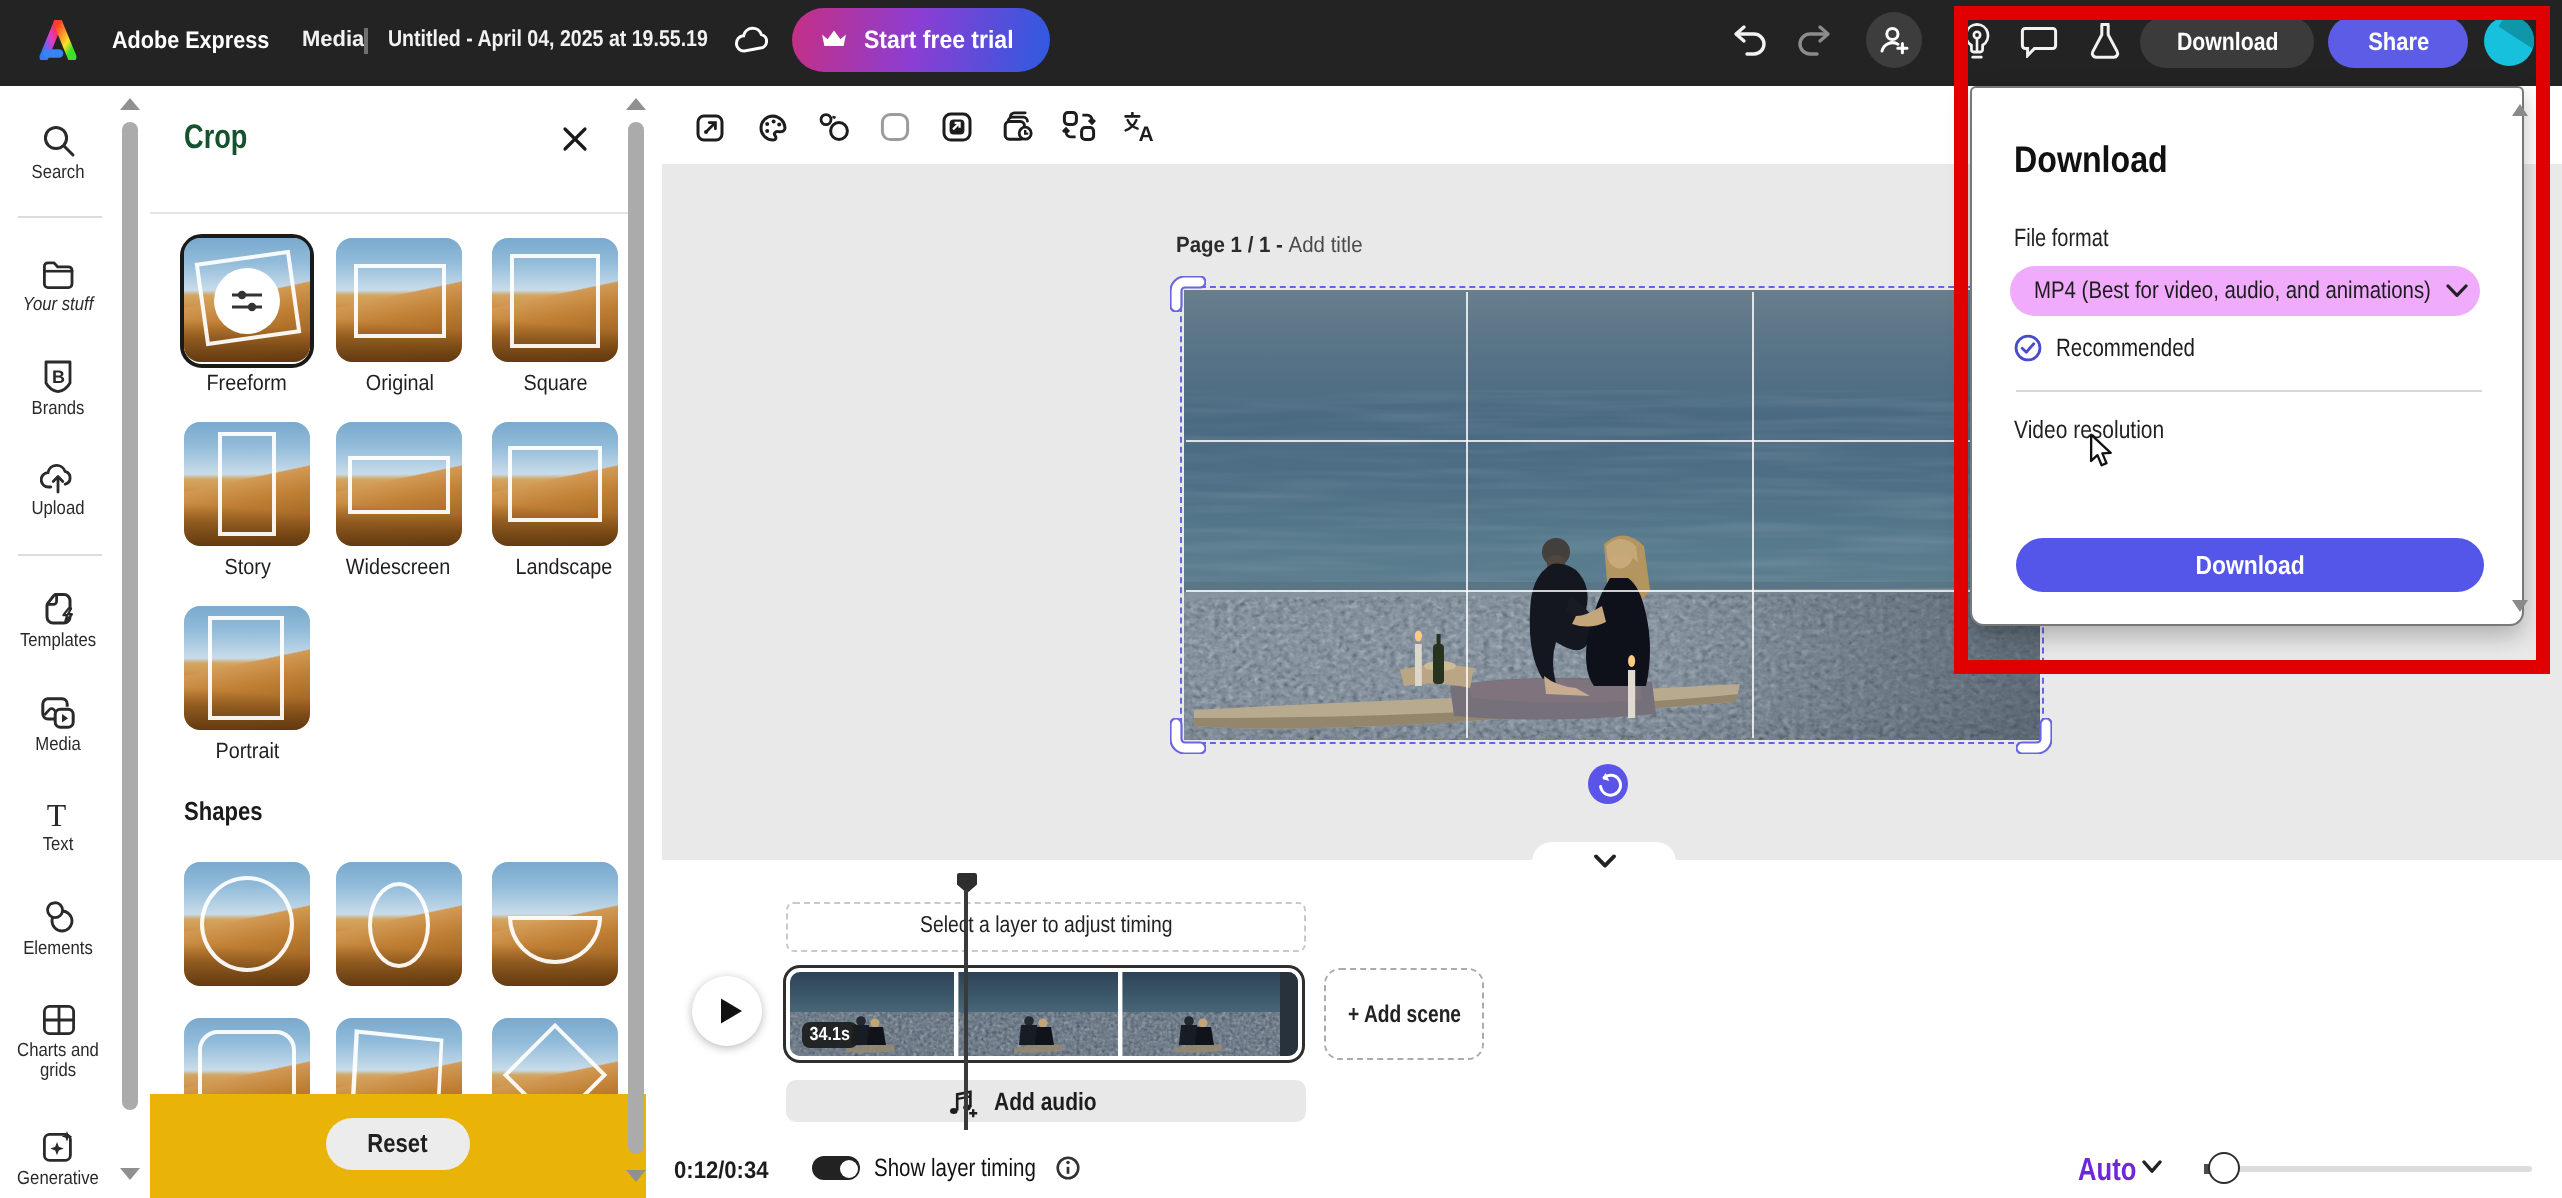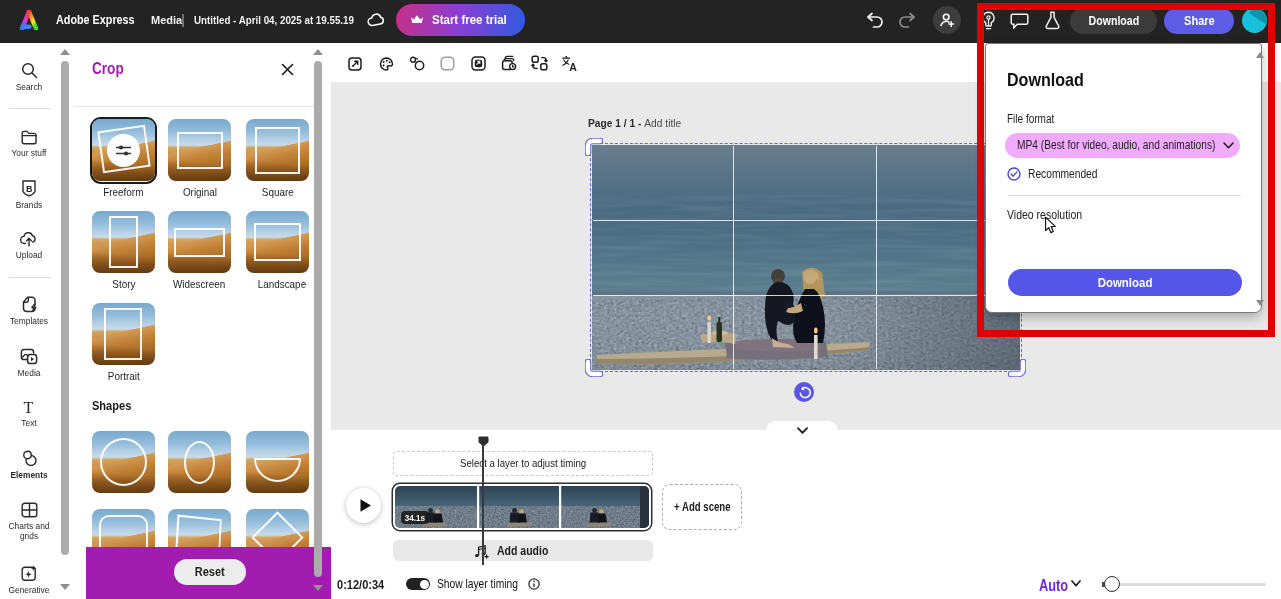--- a/index.html
+++ b/index.html
@@ -31,33 +31,33 @@
   .railitem { position:absolute; left:0; width:58px; text-align:center; color:#2a2a2a; }
   .railitem svg { margin:0 auto; }
   .railitem .lbl { font-size:9.5px; margin-top:3px; line-height:1.1; transform:scaleX(.88); transform-origin:50% 0; }
   .raildiv { position:absolute; left:9px; width:42px; height:1px; background:#dcdcdc; }
   .sbar { position:absolute; width:8px; border-radius:4px; background:#ababab; z-index:6;}
   .sarrow { position:absolute; width:0; height:0; z-index:6;}
   .up { border-left:5px solid transparent; border-right:5px solid transparent; border-bottom:6.5px solid #909090; }
   .down { border-left:5px solid transparent; border-right:5px solid transparent; border-top:6.5px solid #909090; }
   
   #panel { position:absolute; left:70px; top:43px; width:261px; height:556px; background:#fff; z-index:5; overflow:hidden;}
-  #panel h2 { position:absolute; left:22px; top:16px; font-size:17px; color:#a21caf; }
+  #panel h2 { position:absolute; left:22px; top:16px; font-size:17px; color:#14532d; }
   #panel .hdiv { position:absolute; left:5px; top:63px; width:240px; height:1px; background:#e4e4e4; }
   .thumb { position:absolute; width:63px; height:62px; border-radius:8px; overflow:hidden;
     background:
       linear-gradient(185deg, rgba(0,0,0,0) 68%, rgba(84,46,10,.4) 82%, rgba(56,30,6,.6) 100%),
       linear-gradient(168deg, rgba(0,0,0,0) 46%, #d29a55 47%, #c07f34 62%, #99601f 88%, #7d4c18 100%),
       linear-gradient(180deg, #79a9cd 0%, #93bcda 20%, #c8dcea 42%, #d2a662 46%, #cd8a41 60%, #b06c24 100%);
   }
   .tlabel { position:absolute; width:63px; text-align:center; font-size:11px; color:#1f1f1f; } .tlabel span{display:inline-block;transform:scaleX(.9);transform-origin:50% 50%;white-space:nowrap;}
   .shape-ol { position:absolute; border:2px solid rgba(255,255,255,.93); }
   #freeform-ring { position:absolute; left:20px; top:74px; width:67px; height:67px; border:2px solid #1a1a1a; border-radius:11px; background:#fff; }
   #shapes-h { position:absolute; left:22px; top:355px; font-size:13px; font-weight:bold; color:#1a1a1a; }
-  #panelfoot { position:absolute; left:16px; top:504px; width:248px; height:52px; background:#a21caf; }
+  #panelfoot { position:absolute; left:5px; top:504px; width:248px; height:52px; background:#eab308; }
   #resetbtn { position:absolute; left:88px; top:12px; width:72px; height:26px; background:#ececec; border-radius:13px;
      text-align:center; line-height:26px; font-size:13px; font-weight:bold; color:#1f1f1f; }
   
   #canvas { position:absolute; left:331px; top:43px; width:950px; height:387px; background:#e9e9e9; }
   #ctoolbar { position:absolute; left:331px; top:43px; width:950px; height:39px; background:#fff; z-index:2; }
   #pagelabel { position:absolute; left:588px; top:117px; font-size:11px; color:#2b2b2b; font-weight:bold;}
   
   #video { position:absolute; left:592px; top:145px; width:428px; height:225px; overflow:hidden; }
   #selrect { position:absolute; left:590px; top:143px; width:432px; height:229px; border:1.5px dashed #6464e8; }
   .gridv { position:absolute; top:146px; width:1px; height:223px; background:rgba(255,255,255,.8); }
@@ -229,21 +229,21 @@
 
 <div id="rail">
   <div class="railitem" style="top:19px;">
     <svg width="17" height="17" viewBox="0 0 17 17">
         <circle cx="7" cy="7" r="5.3" fill="none" stroke="#2a2a2a" stroke-width="1.5"></circle>
         <path d="M11 11 L15.5 15.5" stroke="#2a2a2a" stroke-width="1.5" stroke-linecap="round"></path>
       </svg>
     <div class="lbl">Search</div>
   </div>
   <div class="raildiv" style="top:65px;"></div>
-  <div class="railitem" style="top:87px;">
+  <div class="railitem" style="top:87px;font-style:italic;">
     <svg width="17" height="15" viewBox="0 0 17 15">
         <path d="M1.2 3.2 a1.8 1.8 0 0 1 1.8 -1.8 h3 l1.8 2 h5.4 a1.8 1.8 0 0 1 1.8 1.8 v6.8 a1.8 1.8 0 0 1 -1.8 1.8 H3 a1.8 1.8 0 0 1 -1.8 -1.8 z" fill="none" stroke="#2a2a2a" stroke-width="1.4"></path>
         <path d="M1.4 5.6 h14.2" stroke="#2a2a2a" stroke-width="1.3"></path>
       </svg>
     <div class="lbl">Your stuff</div>
   </div>
   <div class="railitem" style="top:137px;">
     <svg width="16" height="17" viewBox="0 0 16 17">
         <path d="M2 1 h12 v10.5 a8.5 8.5 0 0 1 -6 4.3 a8.5 8.5 0 0 1 -6 -4.3 z" fill="none" stroke="#2a2a2a" stroke-width="1.4" stroke-linejoin="round"></path>
         <text x="5" y="11.5" font-size="9" font-weight="bold" fill="#2a2a2a" font-family="Liberation Sans">B</text>
@@ -274,21 +274,21 @@
         <path d="M11 9 l3 2.1 l-3 2.1 z" fill="#2a2a2a"></path>
       </svg>
     <div class="lbl">Media</div>
   </div>
   <div class="railitem" style="top:356px;">
     <svg width="16" height="16" viewBox="0 0 16 16">
         <text x="2.4" y="13.8" font-size="16" fill="#2a2a2a" font-family="Liberation Serif">T</text>
       </svg>
     <div class="lbl">Text</div>
   </div>
-  <div class="railitem" style="top:407px;font-weight:bold;">
+  <div class="railitem" style="top:407px;">
     <svg width="18" height="17" viewBox="0 0 18 17">
         <circle cx="11" cy="10.5" r="5" fill="none" stroke="#2a2a2a" stroke-width="1.4"></circle>
         <path d="M8.6 1.6 a3.8 3.8 0 0 1 2.5 4.6 a3.8 3.8 0 0 1 -4.6 2.6 a3.8 3.8 0 0 1 -2.6 -4.7 c.3 -1.2 1.6 -2.3 2.3 -2.5 z" fill="#fff" stroke="#2a2a2a" stroke-width="1.4" transform="rotate(-15 7 5)"></path>
       </svg>
     <div class="lbl">Elements</div>
   </div>
   <div class="railitem" style="top:459px;">
     <svg width="17" height="16" viewBox="0 0 17 16">
         <rect x="1.2" y="1.2" width="14.6" height="13.6" rx="2.6" fill="none" stroke="#2a2a2a" stroke-width="1.4"></rect>
         <path d="M8.5 1.5 v13 M1.5 8 h14" stroke="#2a2a2a" stroke-width="1.4"></path>

